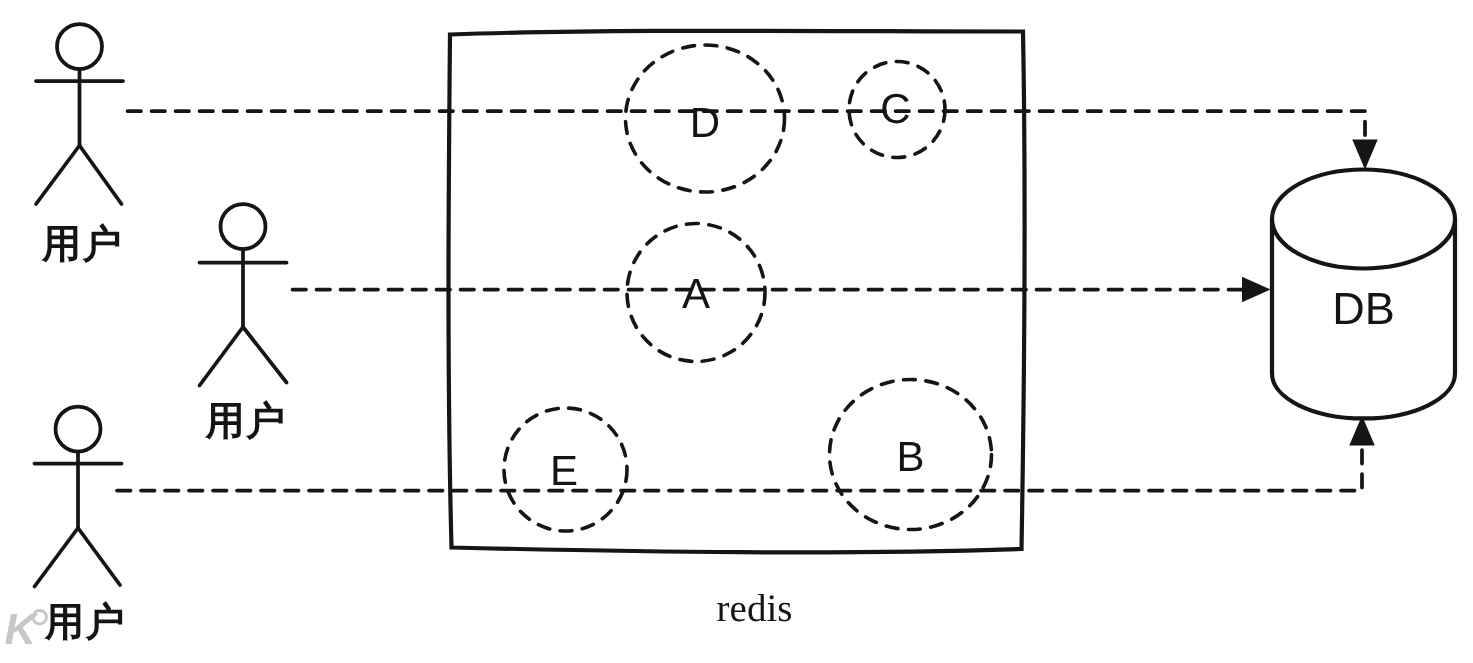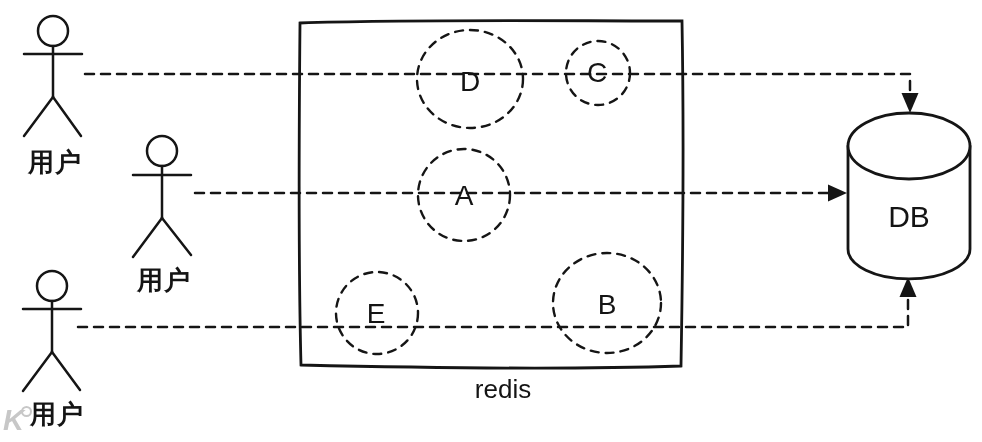--- a/index.html
+++ b/index.html
@@ -98,15 +98,15 @@
   <div class="lbl cjk" style="left:55px;top:162px;">用户</div>
   <div class="lbl cjk" style="left:164px;top:280px;">用户</div>
   <div class="lbl cjk" style="left:57px;top:414px;">用户</div>
 
   <div class="lbl node" style="left:470px;top:82px;">D</div>
   <div class="lbl node" style="left:597px;top:73px;">C</div>
   <div class="lbl node" style="left:464px;top:196px;">A</div>
   <div class="lbl node" style="left:376px;top:314px;">E</div>
   <div class="lbl node" style="left:607px;top:305px;">B</div>
 
-  <div class="lbl redis" style="left:503px;top:389px;">redis</div>
-  <div class="lbl db" style="left:909px;top:217px;text-align:right;">DB</div>
+  <div class="lbl redis" style="left:503px;top:406px;font-family:Liberation Serif, serif;">redis</div>
+  <div class="lbl db" style="left:909px;top:207px;text-align:right;">DB</div>
 </div>
 
 </body></html>

